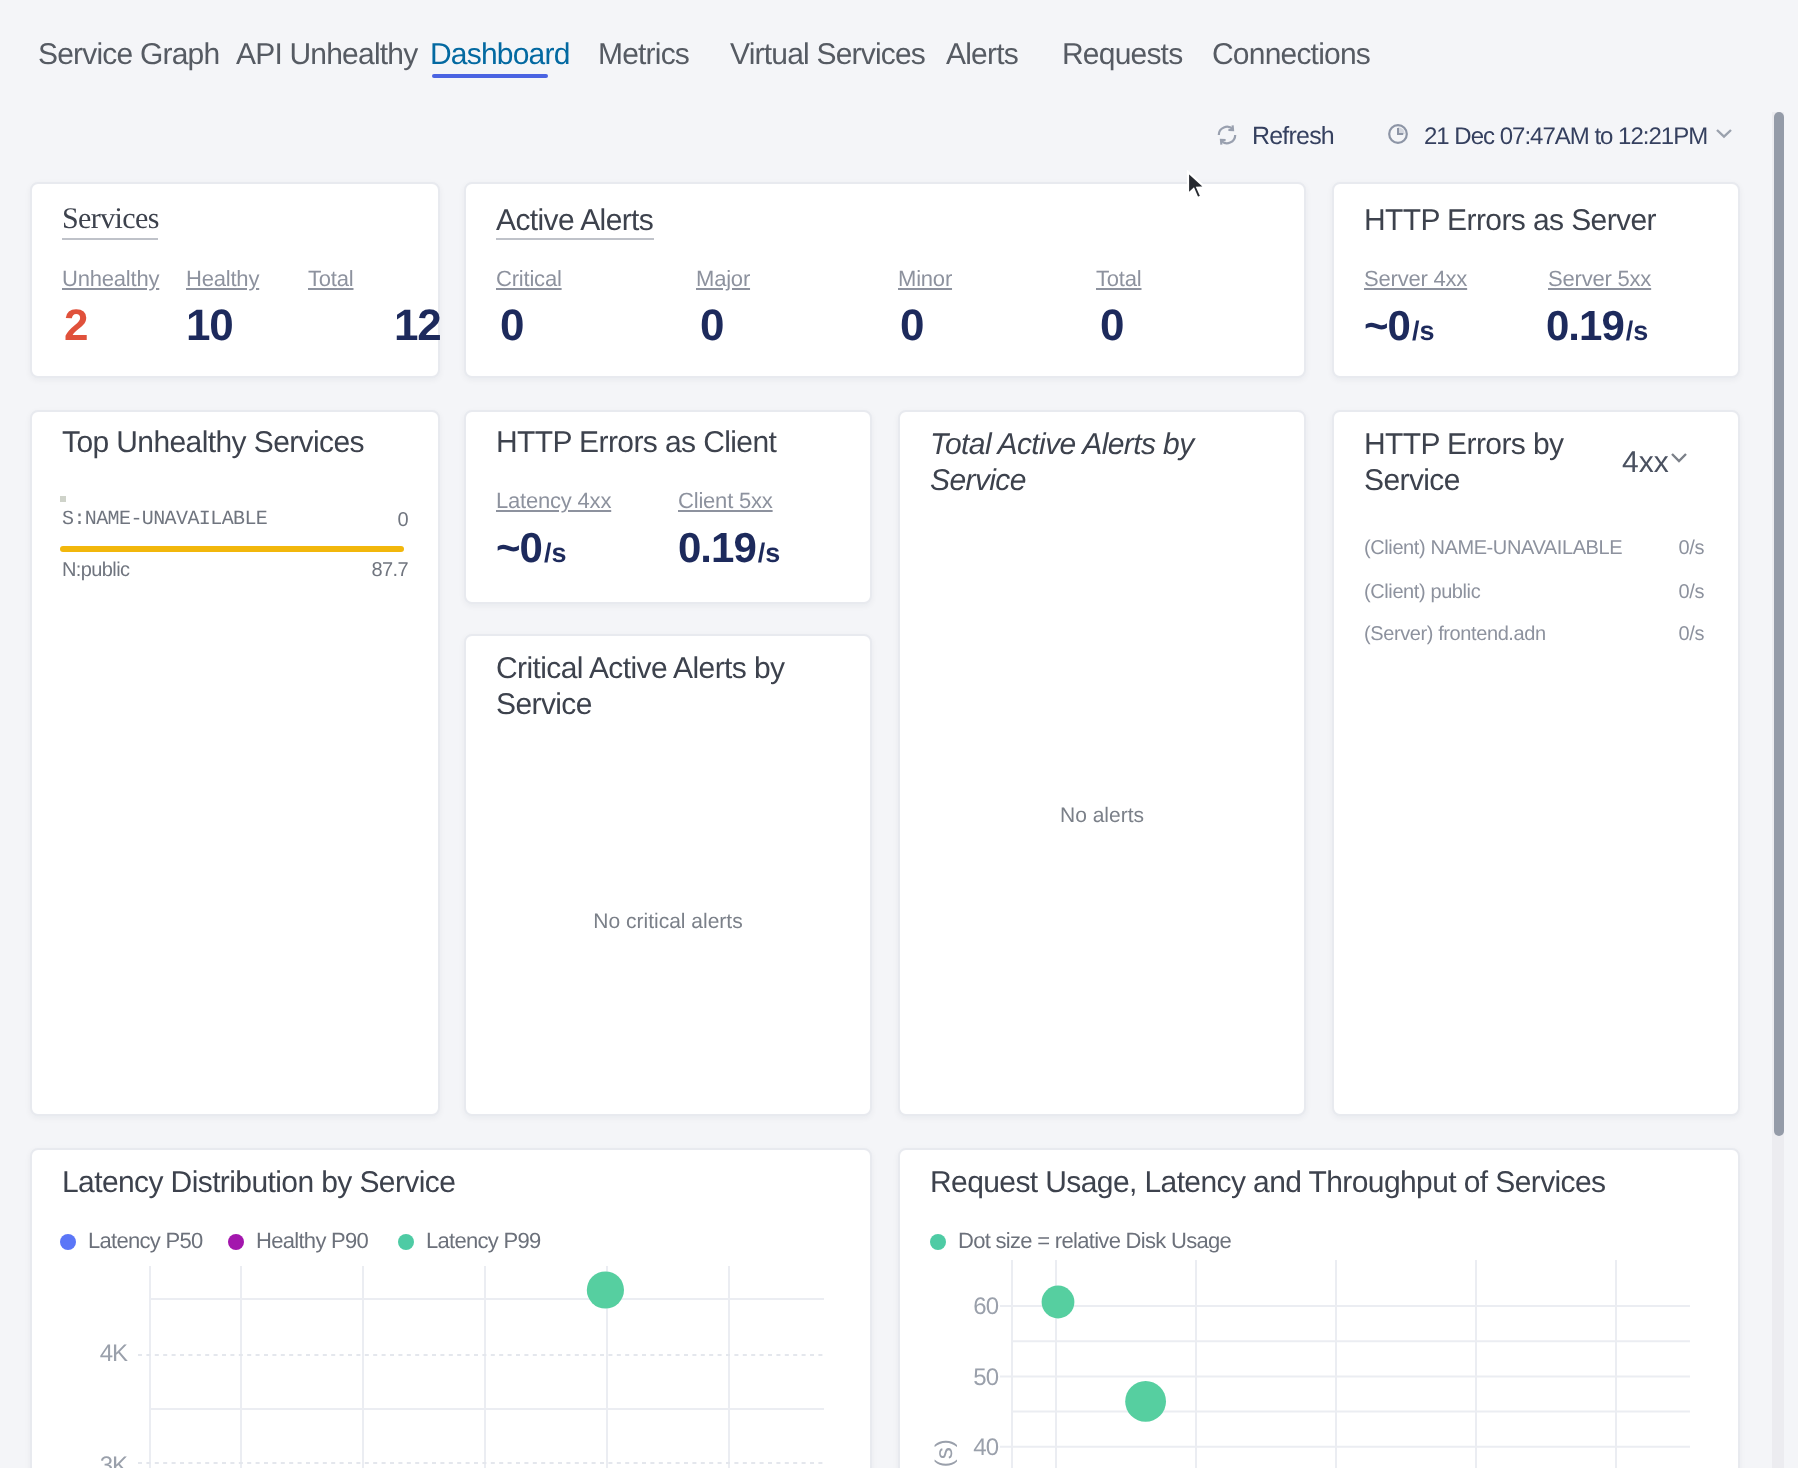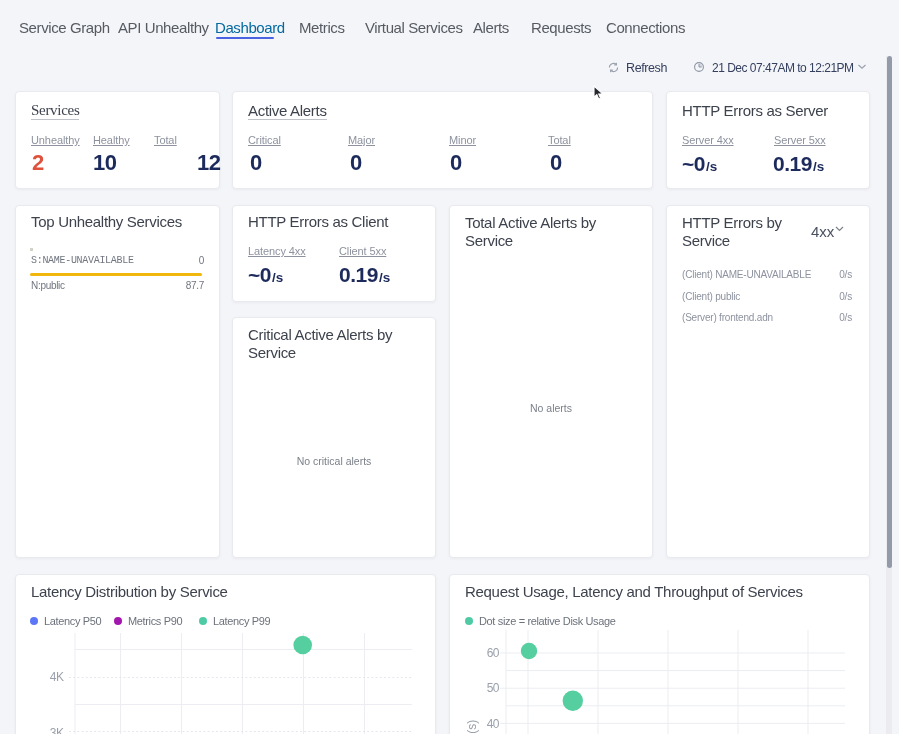--- a/index.html
+++ b/index.html
@@ -97,42 +97,42 @@
 <div class="slabel" style="left:248px; top:245px;">Latency 4xx</div>
 <div class="slabel" style="left:339px; top:245px;">Client 5xx</div>
 <div class="rate" style="left:248px; top:262.5px;">~0<span class="ps">/s</span></div>
 <div class="rate" style="left:339px; top:262.5px;">0.19<span class="ps">/s</span></div>
 
 <div class="card" style="left:232px; top:317px; width:204px; height:241px;"></div>
 <div class="ctitle2" style="left:248px; top:326px;">Critical Active Alerts by<br>Service</div>
 <div class="noal" style="left:232px; top:455px; width:204px; text-align:center;">No critical alerts</div>
 
 <div class="card" style="left:449px; top:205px; width:204px; height:353px;"></div>
-<div class="ctitle2" style="left:465px; top:214px;">Total Active Alerts by<br>Service</div>
+<div class="ctitle2" style="left:465px; top:214px;font-style:italic;">Total Active Alerts by<br>Service</div>
 <div class="noal" style="left:449px; top:402px; width:204px; text-align:center;">No alerts</div>
 
 <div class="card" style="left:666px; top:205px; width:204px; height:353px;"></div>
 <div class="ctitle2" style="left:682px; top:214px;">HTTP Errors by<br>Service</div>
 <div class="abs" style="left:811px; top:223px; font-size:15px; color:#4a5160;">4xx</div>
 <svg class="abs" style="left:834px; top:225px;" width="11" height="8" viewBox="0 0 11 8">
   <path d="M2 2 L5.5 5.5 L9 2" stroke="#7b8089" stroke-width="1.2" fill="none"></path>
 </svg>
 <div class="lgray" style="left:682px; top:269px;">(Client) NAME-UNAVAILABLE</div>
 <div class="lgray" style="left:682px; top:269px; width:170px; text-align:right;">0/s</div>
 <div class="lgray" style="left:682px; top:291px;">(Client) public</div>
 <div class="lgray" style="left:682px; top:291px; width:170px; text-align:right;">0/s</div>
 <div class="lgray" style="left:682px; top:312px;">(Server) frontend.adn</div>
 <div class="lgray" style="left:682px; top:312px; width:170px; text-align:right;">0/s</div>
 
 <div class="card" style="left:15px; top:574px; width:421px; height:300px;"></div>
 <div class="ctitle" style="left:31px; top:584px;">Latency Distribution by Service</div>
 <div class="dot" style="left:30px; top:617px; background:#5b76f7;"></div>
 <div class="legend" style="left:44px; top:615px;">Latency P50</div>
 <div class="dot" style="left:114px; top:617px; background:#a316ad;"></div>
-<div class="legend" style="left:128px; top:615px;">Metrics P90</div>
+<div class="legend" style="left:128px; top:615px;">Healthy P90</div>
 <div class="dot" style="left:199px; top:617px; background:#4ecba4;"></div>
 <div class="legend" style="left:213px; top:615px;">Latency P99</div>
 <svg class="abs" style="left:15px; top:574px;" width="421" height="160" viewBox="0 0 421 160">
   <g stroke="#ebedf2" stroke-width="1">
     <line x1="60" y1="59" x2="60" y2="160"></line>
     <line x1="105.5" y1="59" x2="105.5" y2="160"></line>
     <line x1="166.5" y1="59" x2="166.5" y2="160"></line>
     <line x1="227.5" y1="59" x2="227.5" y2="160"></line>
     <line x1="288.5" y1="59" x2="288.5" y2="160"></line>
     <line x1="349.5" y1="59" x2="349.5" y2="160"></line>

